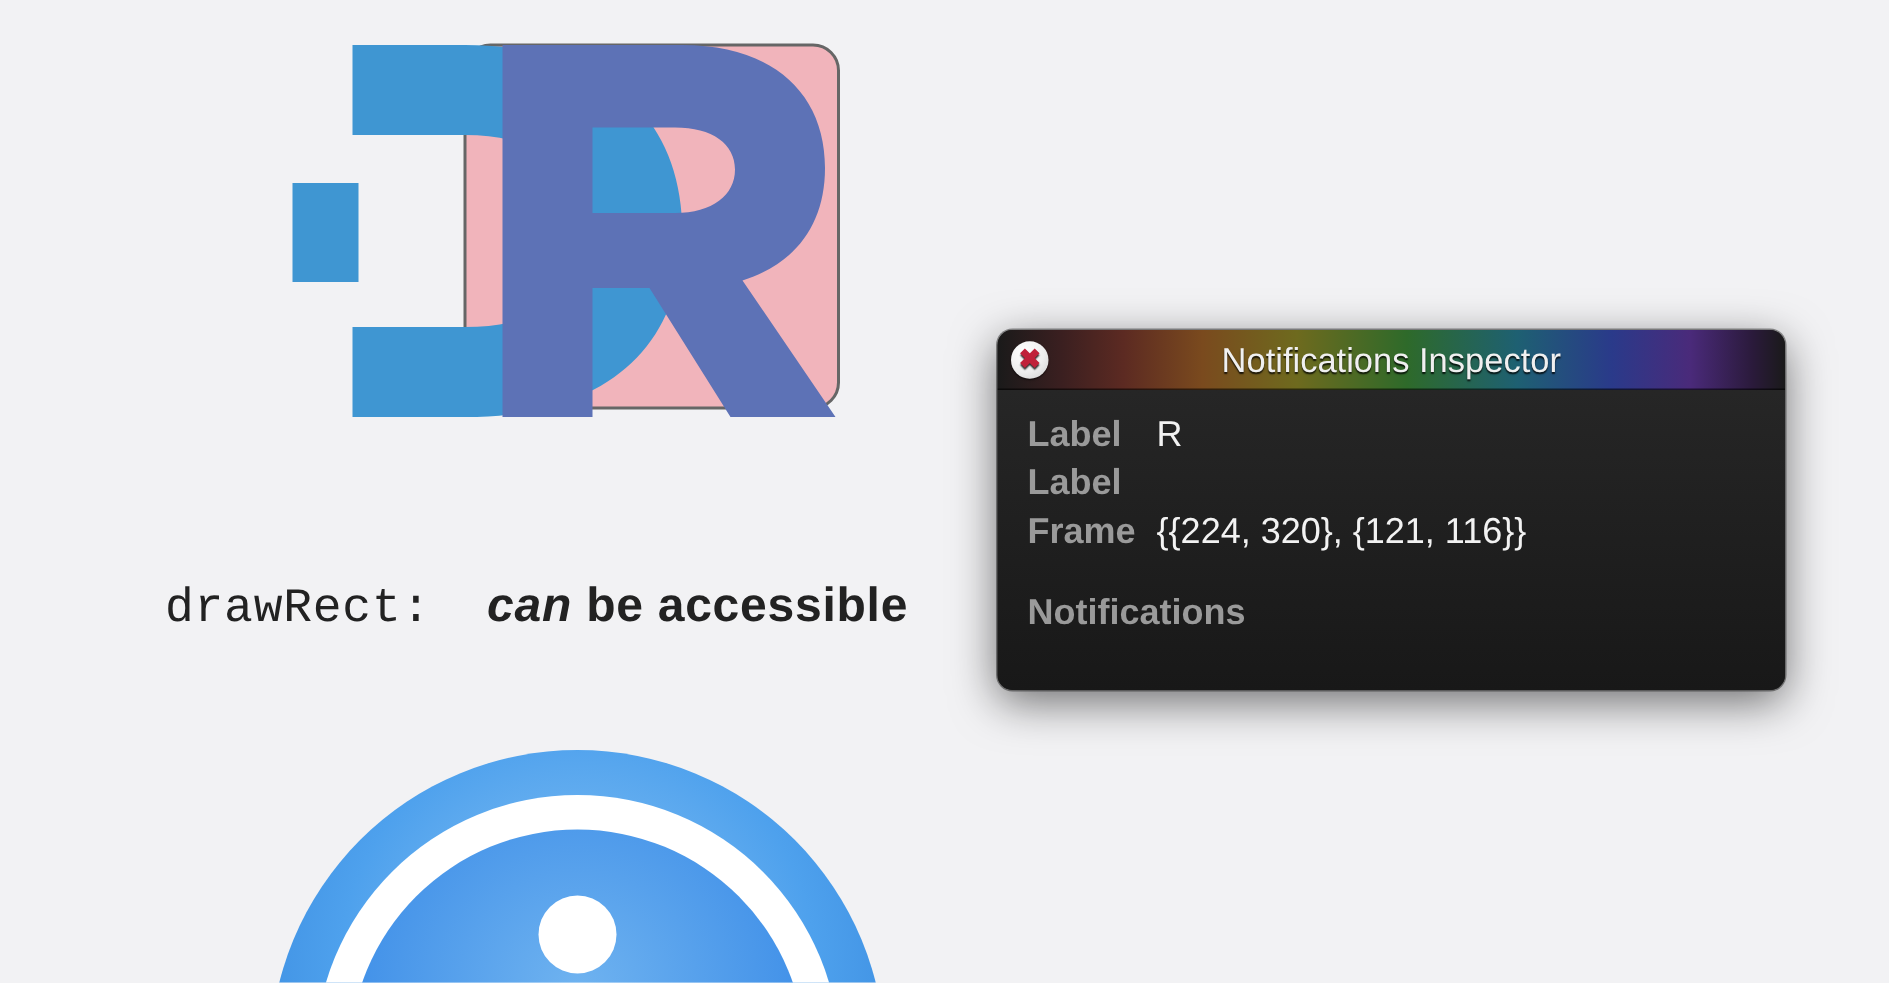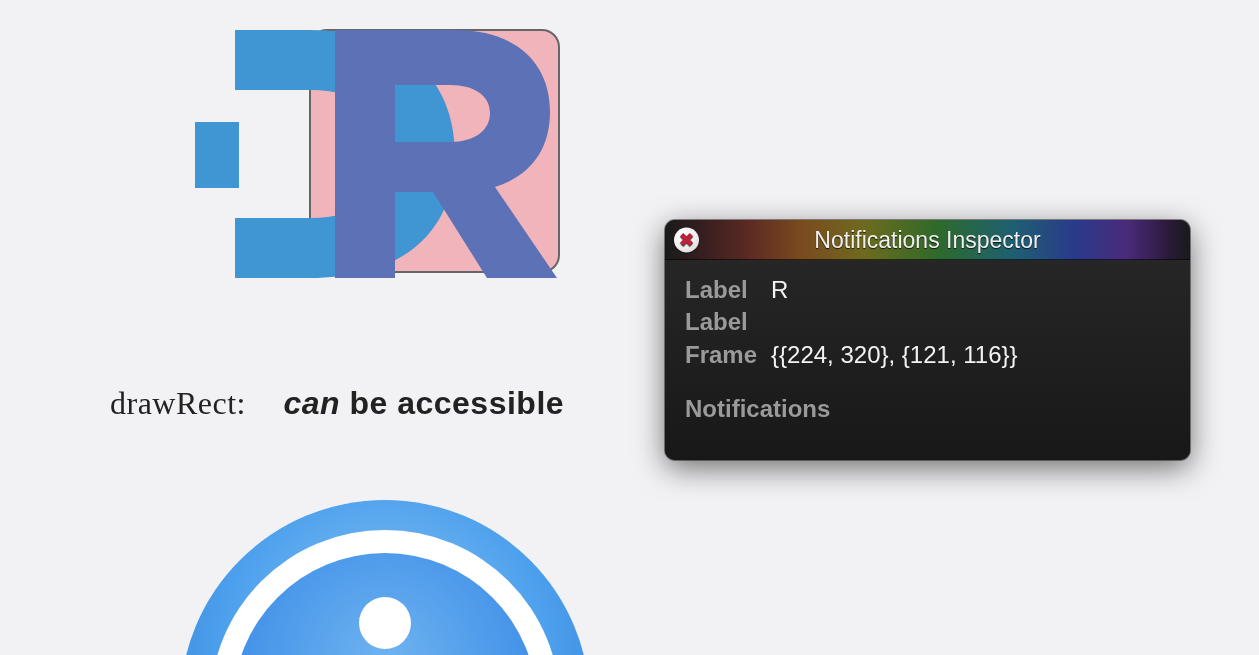--- a/index.html
+++ b/index.html
@@ -40,21 +40,21 @@
 
   .caption {
     position: absolute;
     left: 110px;
     top: 385px;
     font-size: 32px;
     color: #222;
     letter-spacing: 0.5px;
     white-space: nowrap;
   }
-  .caption .mono { font-family: Liberation Serif, serif; font-weight: 400;}
+  .caption .mono { font-family: Liberation Mono, monospace; font-weight: 400;}
   .caption .emph { font-style: italic; font-weight: 700; margin-left: 28px; }
   .caption .rest { font-weight: 700; }
 
   
   .acc-icon {
     position: absolute;
     left: 175px;
     top: 495px;
     width: 420px;
     height: 420px;

